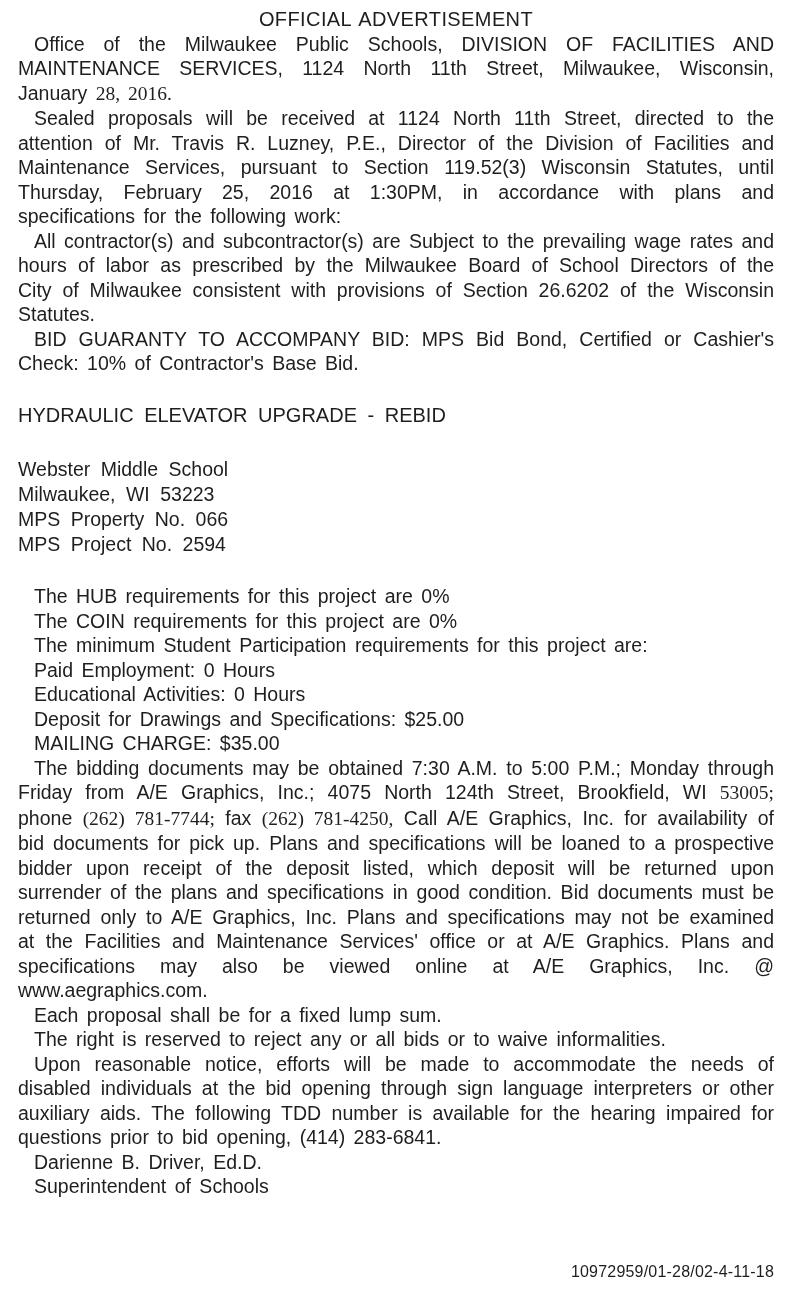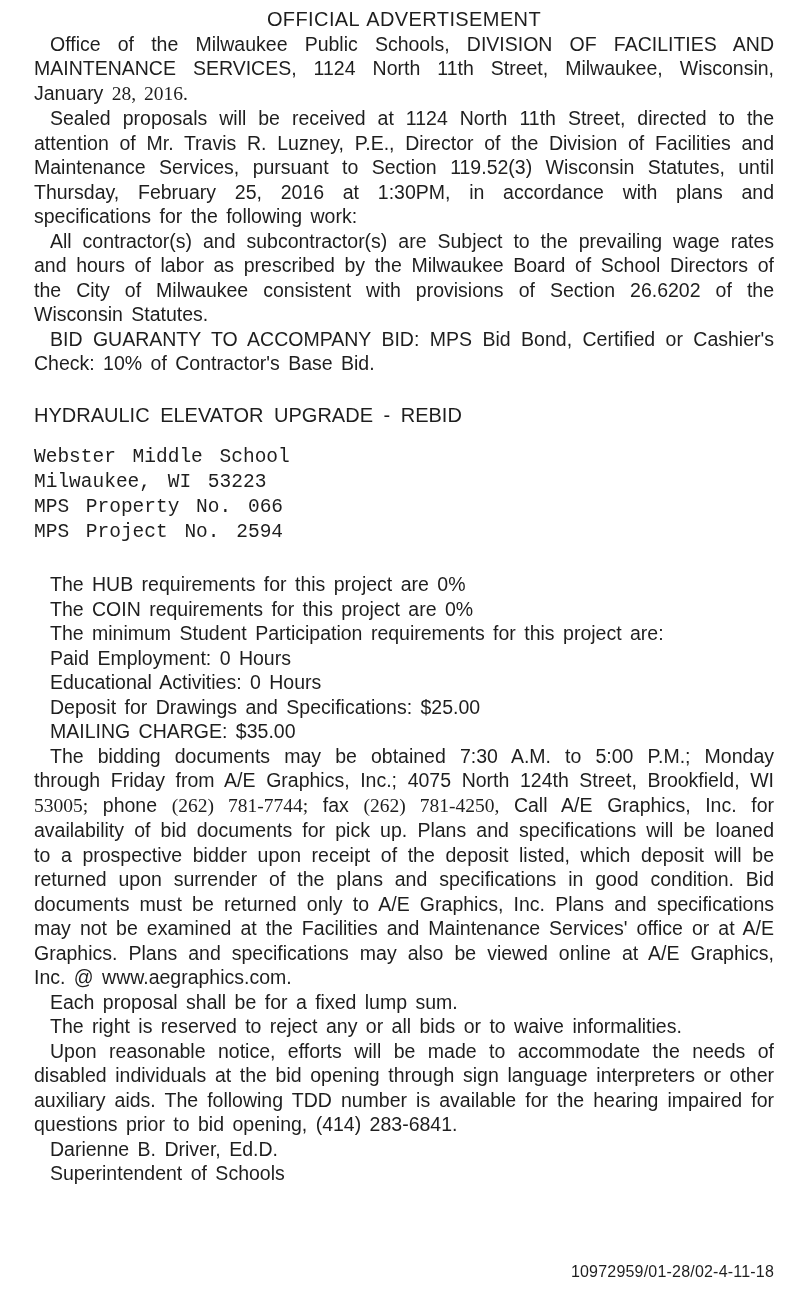--- a/index.html
+++ b/index.html
@@ -7,21 +7,21 @@
     width: 800px; height: 1292px;
     position: relative;
     overflow: hidden;
     font-family: "Liberation Sans", sans-serif;
     color: #1e1e1e;
     -webkit-font-smoothing: antialiased;
   }
   .page {
     box-sizing: border-box;
     width: 800px; height: 1292px;
-    padding: 7px 26px 0 34px;
+    padding: 7px 26px 0 18px;
     font-size: 19.5px;
     line-height: 24.5px;
     border-radius: 16px;
   }
   .doc-title {
     margin: 0;
     font-size: 20px;
     font-weight: normal;
     text-align: center;
     letter-spacing: 0.4px;
@@ -33,21 +33,21 @@
     text-indent: 16px;
     word-spacing: 3px;
   }
   .serif { font-family: Liberation Serif, serif; }
   .section-heading {
     margin: 27px 0 0 0;
     font-size: 20px;
     font-weight: normal;
     word-spacing: 5px;
   }
-  .project-block { margin-top: 18px; font-family: Liberation Mono, monospace; }
+  .project-block { margin-top: 30px; }
   .project-block .line {
     line-height: 25px;
     word-spacing: 5px;
   }
   .reqs-block { margin-top: 27px; padding-left: 16px; }
   .reqs-block .line {
     line-height: 24.5px;
     word-spacing: 3px;
   }
   .bidding-par { margin-top: 27px; }

